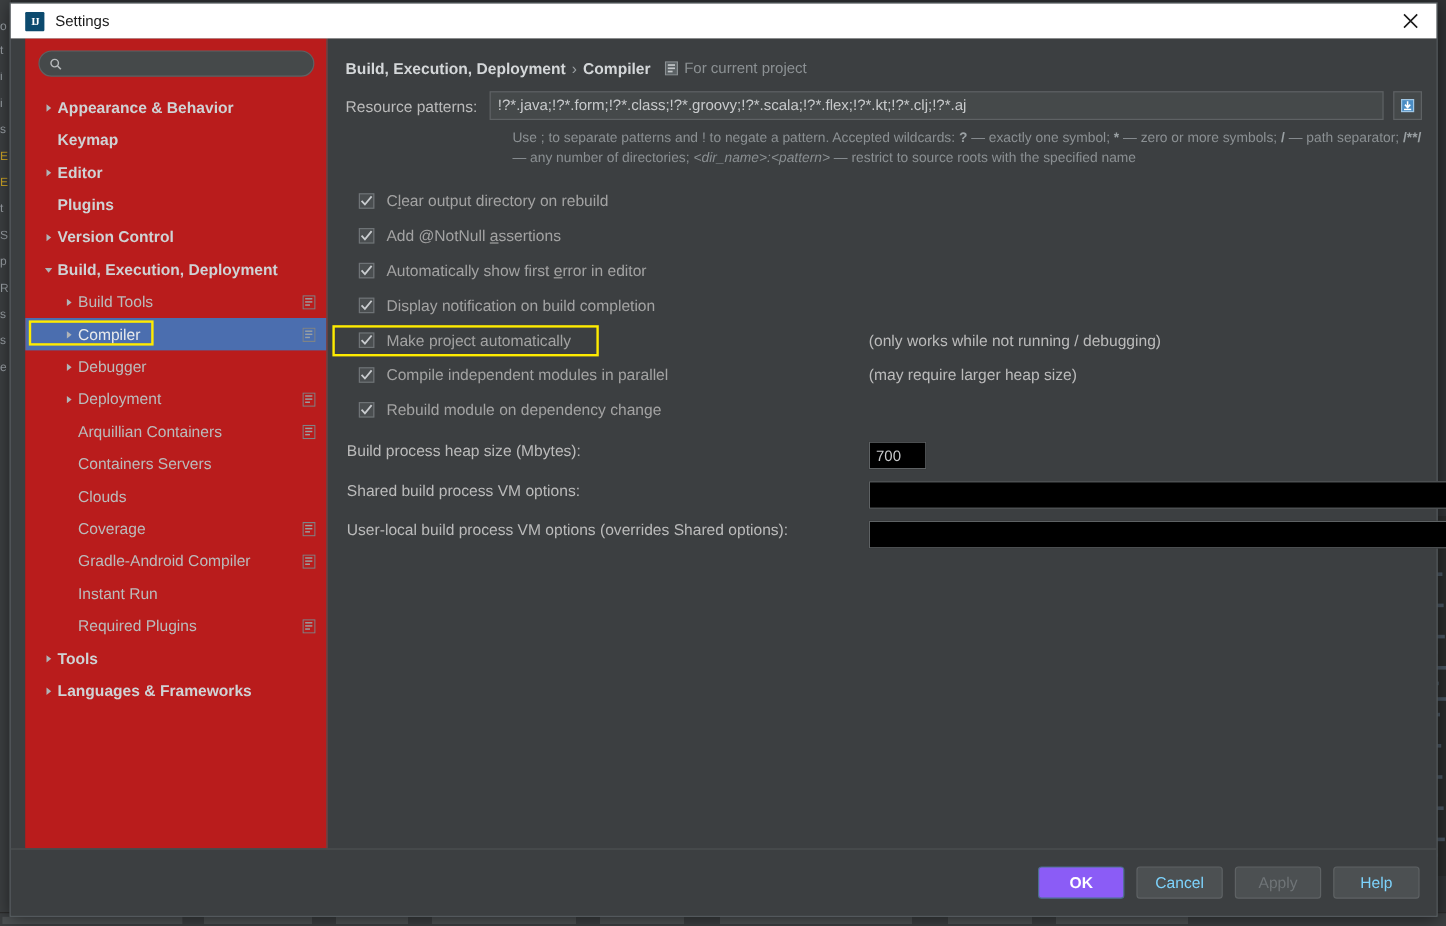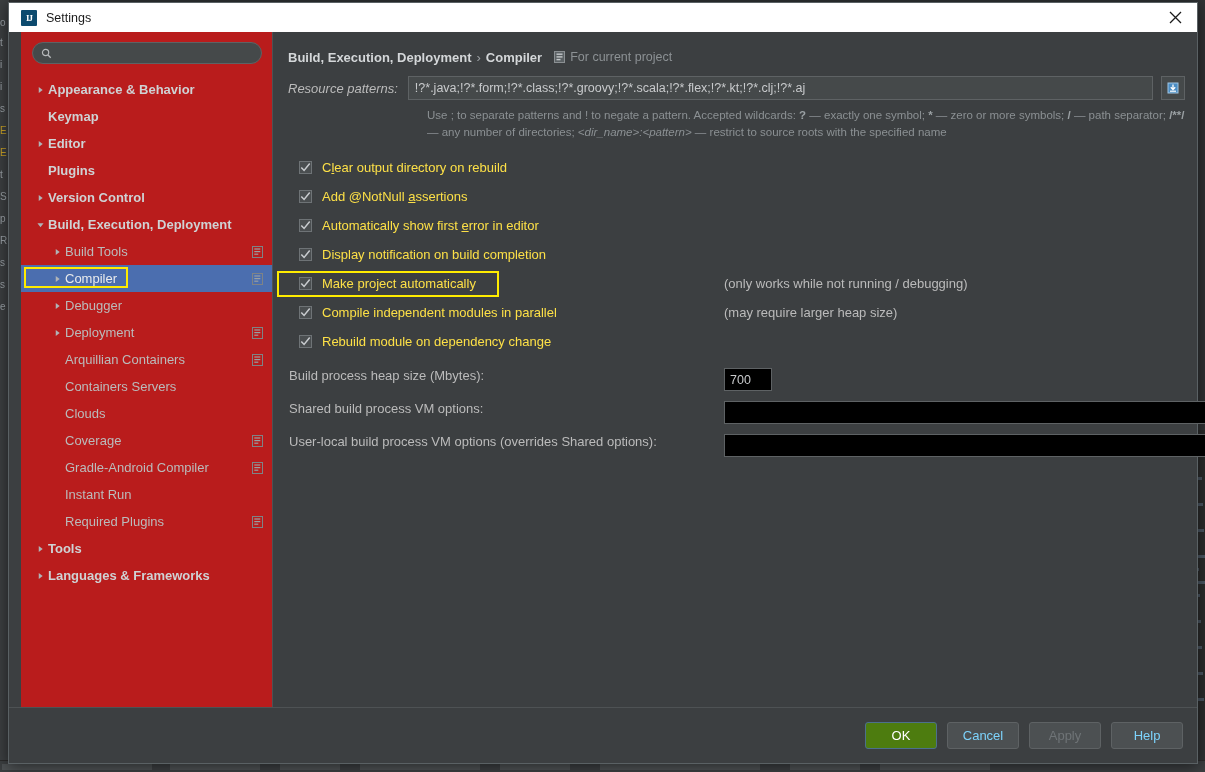--- a/index.html
+++ b/index.html
@@ -147,21 +147,21 @@
     display: flex; align-items: center; height: 30px; margin-top: 10px;
     font-size: 13px; white-space: nowrap;
   }
   #breadcrumb .crumb { font-weight: bold; color: #d4d7d9; }
   #breadcrumb .sep { color: #9a9fa2; margin: 0 5px; font-weight: normal; }
   #scope-badge { display: flex; align-items: center; margin-left: 12px; }
   #scope-badge svg { width: 11px; height: 12px; margin-right: 5px; }
   #scope-badge span { font-size: 12.5px; color: #8c9194; }
 
   #resource-row { display: flex; align-items: center; margin-top: 4px; }
-  #resource-label { font-size: 13px; color: #bbbbbb; white-space: nowrap; font-style: italic; }
+  #resource-label { font-size: 13px; color: #bbbbbb; white-space: nowrap; }
   #resource-input {
     flex: 1; height: 24px; margin-left: 10px;
     background: #45494a; border: 1px solid #5e6264;
     color: #c8cacc; font-size: 12.5px; padding: 0 6px;
     outline: none; font-family: "Liberation Sans", sans-serif;
     min-width: 0;
   }
   #resource-expand {
     width: 24px; height: 24px; margin-left: 8px; flex: 0 0 24px;
     background: #45494a; border: 1px solid #5e6264;
@@ -181,21 +181,21 @@
   
   #checkbox-list { margin-top: 12px; position: relative; }
   .cb-row { height: 29px; display: flex; align-items: center; position: relative; }
   .cb-box {
     width: 13px; height: 13px; flex: 0 0 13px;
     border: 1px solid #6e7376; background: #4a4e50;
     display: flex; align-items: center; justify-content: center;
     margin-right: 10px; margin-left: 11px;
   }
   .cb-box svg { width: 11px; height: 11px; }
-  .cb-label { font-size: 13px; color: #fde047; white-space: nowrap; }
+  .cb-label { font-size: 13px; color: #a3a3a3; white-space: nowrap; }
   .cb-label u { text-decoration: underline; }
   .cb-note {
     position: absolute; left: 436px;
     font-size: 13px; color: #bbbbbb; white-space: nowrap;
   }
 
   
   #field-list { margin-top: 12px; }
   .field-row { height: 33px; display: flex; align-items: flex-start; position: relative; }
   .field-label { font-size: 13px; color: #bbbbbb; white-space: nowrap; padding-left: 1px; }
@@ -217,21 +217,21 @@
     background: #3c3f41;
   }
   .btn {
     min-width: 72px; height: 27px; padding: 0 14px;
     font-size: 13px; border-radius: 3px;
     border: 1px solid #5e6264; background: #4c5052; color: #7dd3fc;
     font-family: "Liberation Sans", sans-serif;
     cursor: pointer;
   }
   .btn.primary {
-    background: #4d7c0f; border-color: #4c708c; color: #ffffff; font-weight: normal;
+    background: #8b5cf6; border-color: #4c708c; color: #ffffff; font-weight: bold;
   }
   .btn.disabled { color: #6f7477; cursor: default; }
 </style>
 </head>
 <body>
 
 <div id="ide-backdrop">
   <div id="ide-left-strip">
       <div class="glyph" style="top: 18px;">o</div>
       <div class="glyph" style="top: 38px;">t</div>

